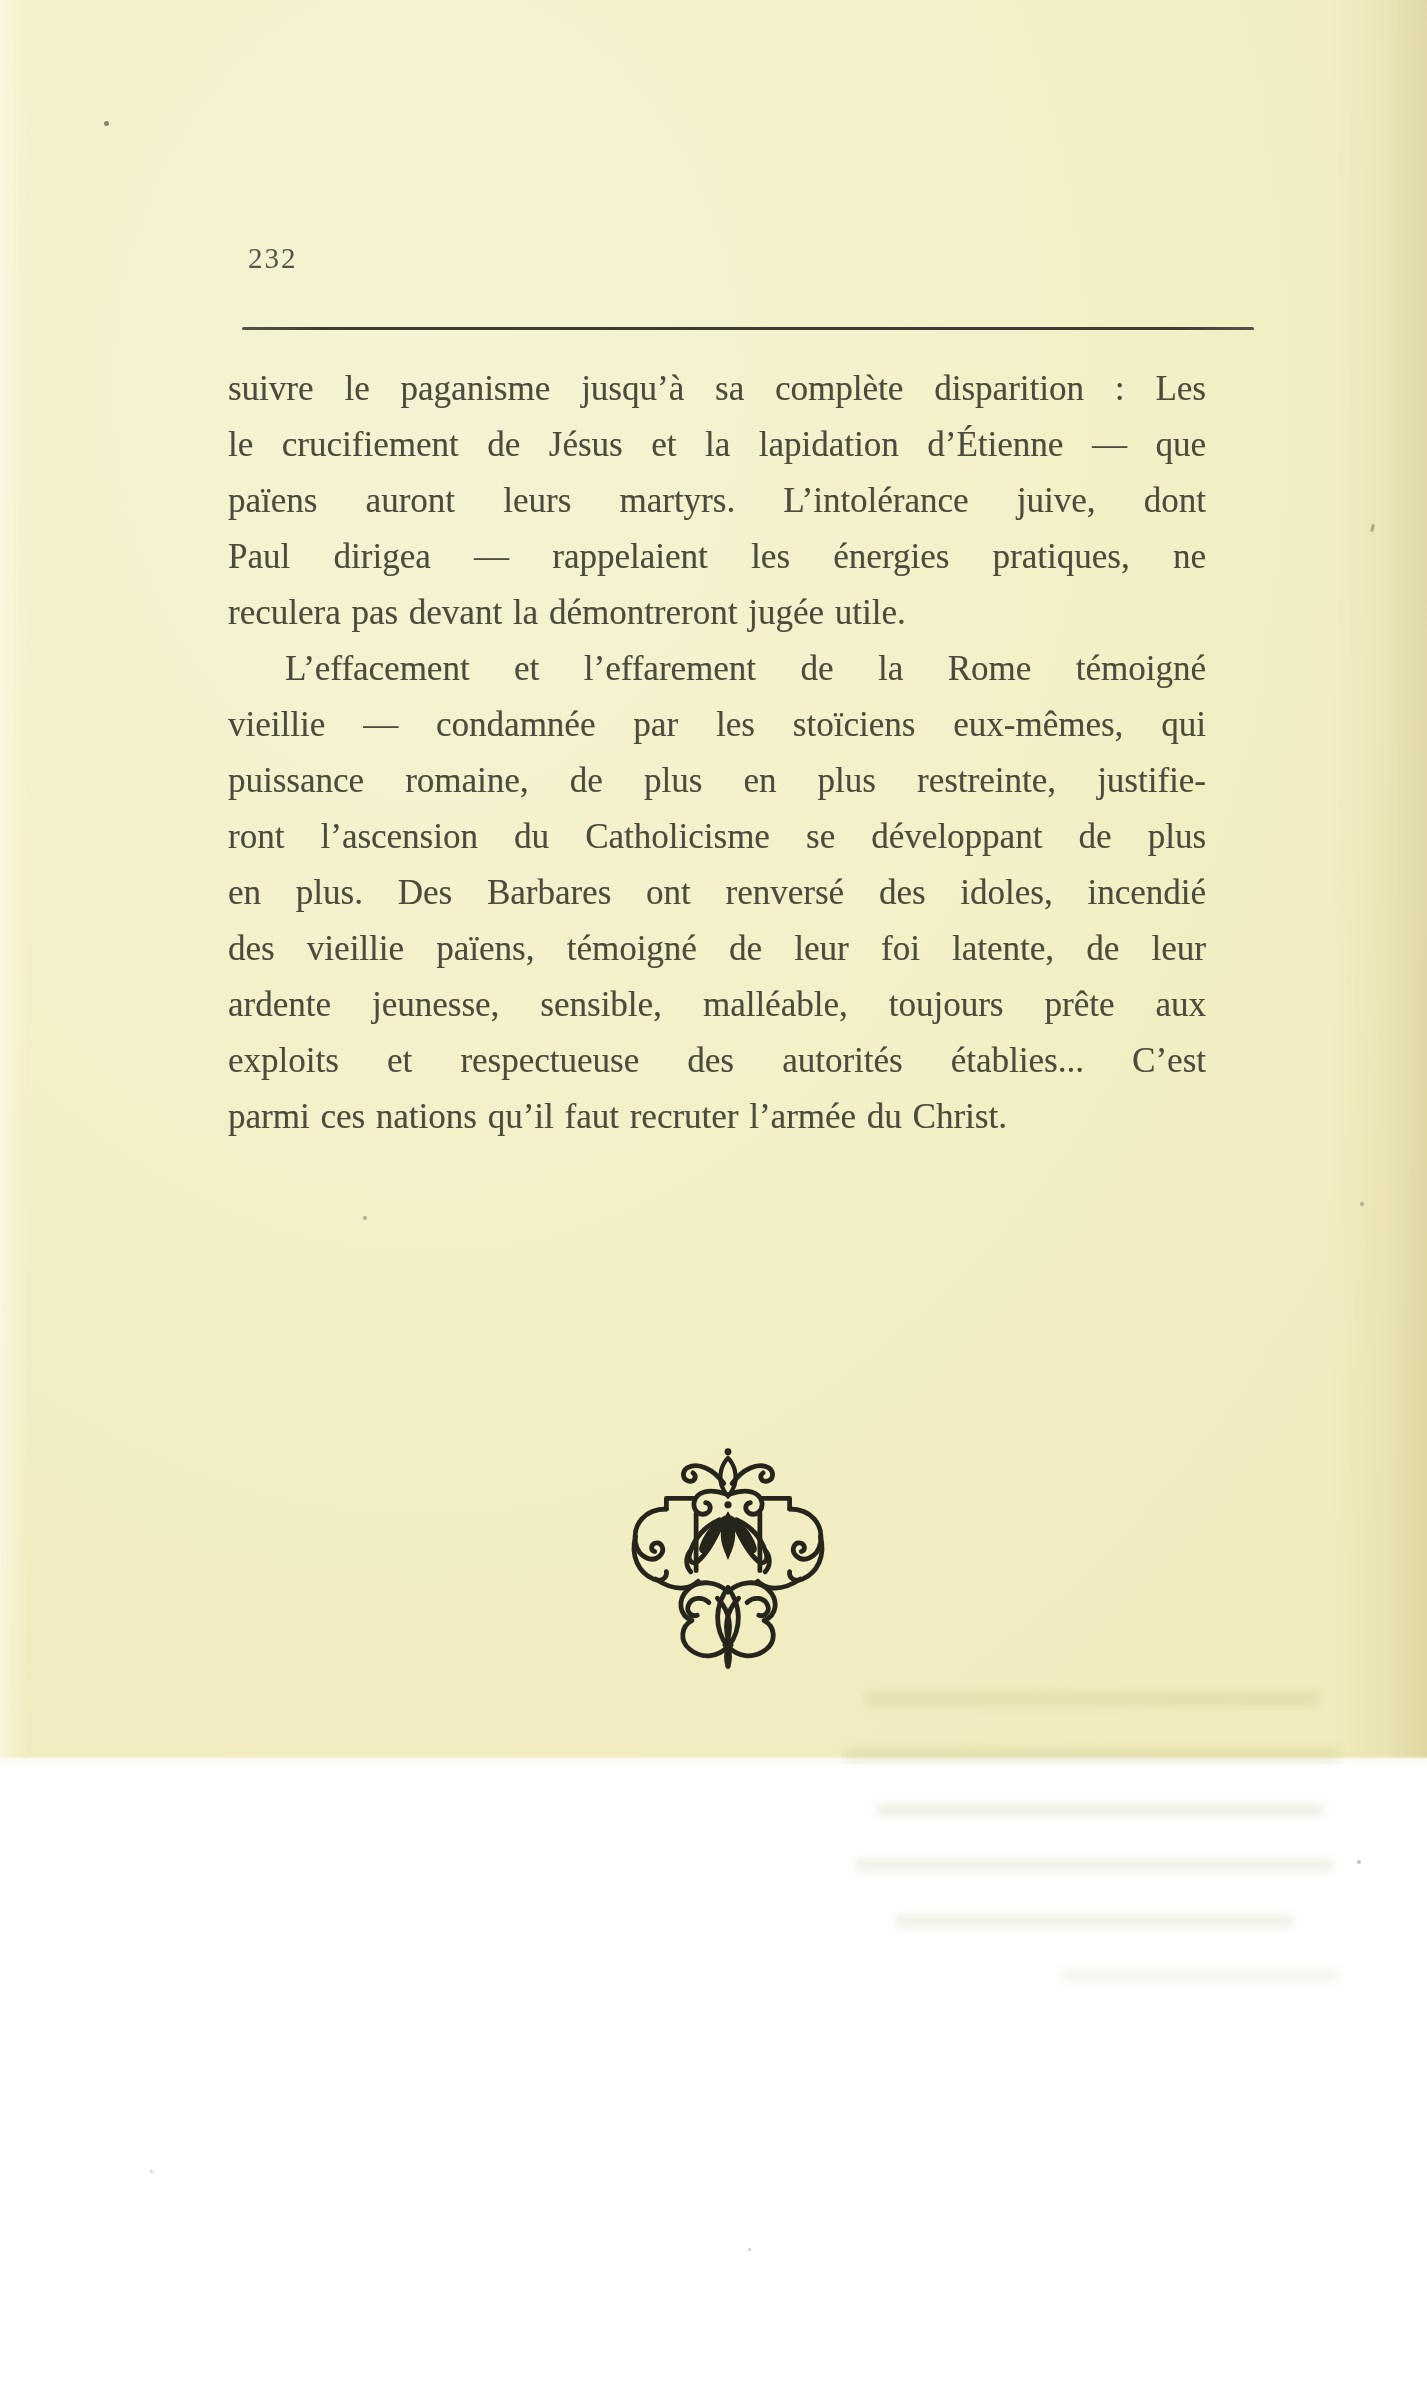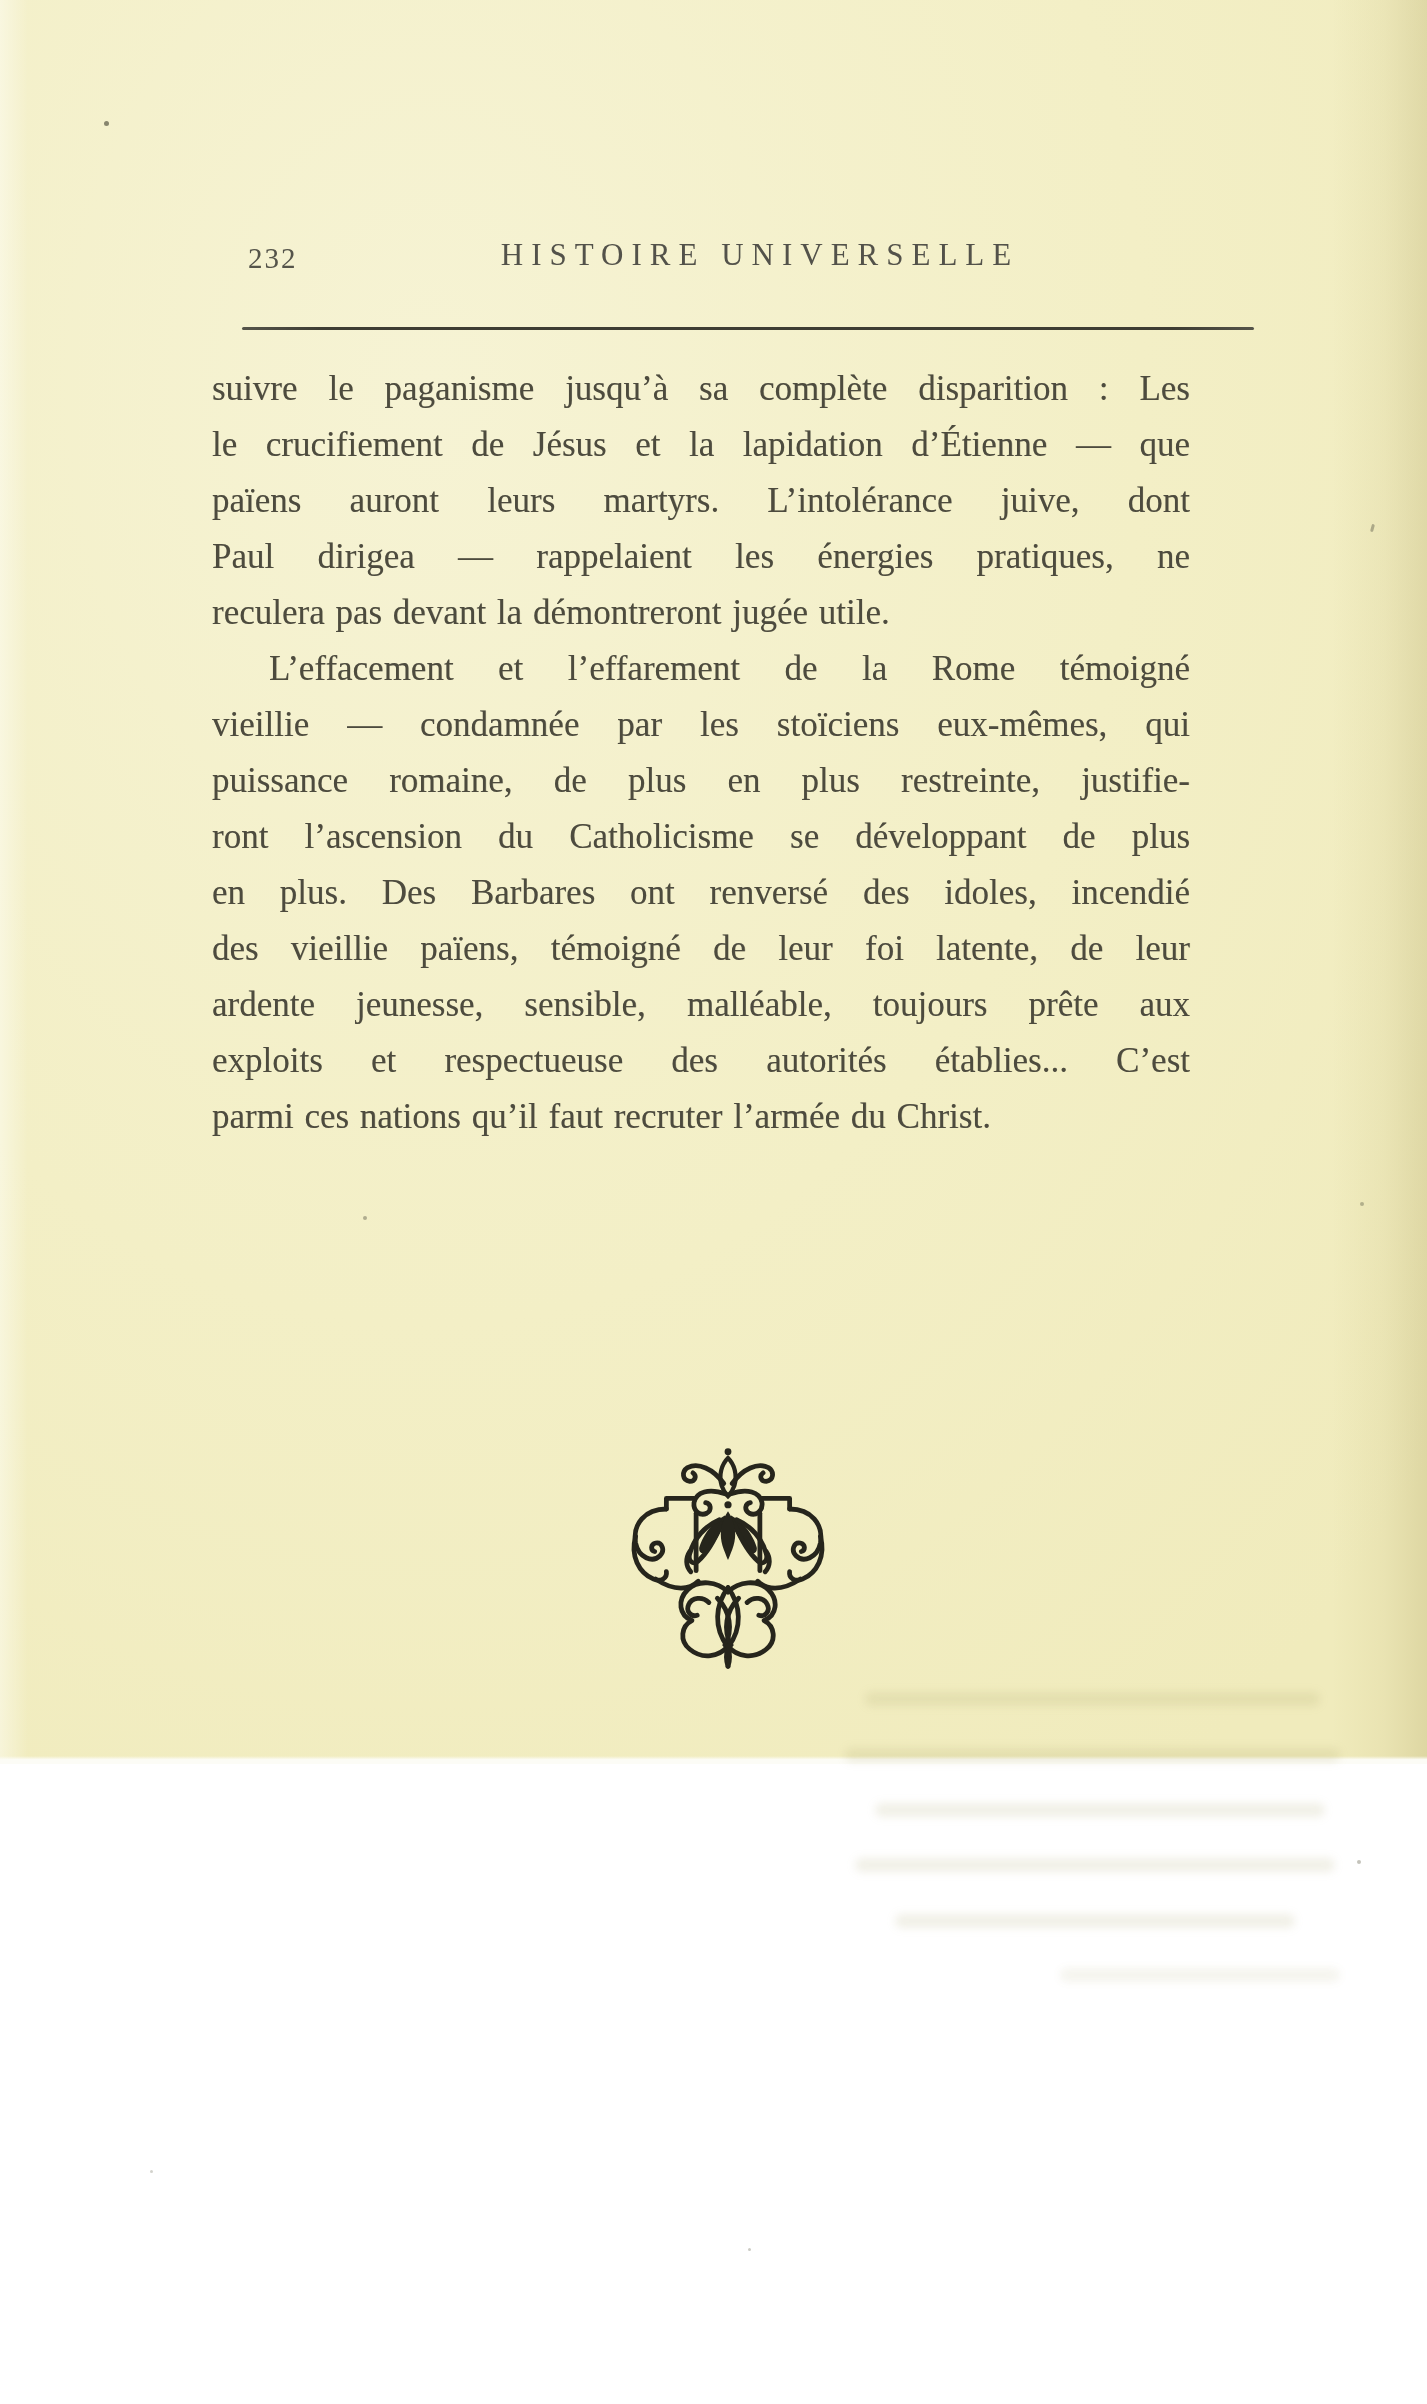--- a/index.html
+++ b/index.html
@@ -33,21 +33,21 @@
     position: absolute; left: 468px; top: 237px; width: 584px;
     text-align: center; font-size: 31px; letter-spacing: 8px;
     color: #53524a;
   }
   .header-rule {
     position: absolute; left: 242px; top: 327px; width: 1012px; height: 3px;
     background: linear-gradient(90deg, #55544a, #3e3d33 8%, #3e3d33 92%, #55544a);
     border-radius: 2px;
   }
   .textblock {
-    position: absolute; left: 212px; top: 361px; width: 978px;
+    position: absolute; left: 228px; top: 361px; width: 978px;
     color: #4d4b3e;
     text-shadow: 0.3px 0.3px 0.5px rgba(70,68,55,0.35);
   }
   .line {
     height: 56px; line-height: 56px; font-size: 35px;
     text-align: justify; text-align-last: justify;
     word-spacing: 2px;
     white-space: normal;
   }
   .line.lastline { text-align-last: left; }
@@ -62,21 +62,20 @@
 </head>
 <body>
 
 <div class="page">
 
   <div class="left-light"></div>
   <div class="right-shade"></div>
   <div class="bottom-strip"></div>
 
   <div class="page-num">232</div>
-  <div class="running-title">HISTOIRE UNIVERSELLE</div>
   <div class="header-rule"></div>
 
   <div class="textblock" id="textblock">
       <div class="line">suivre le paganisme jusqu’à sa complète disparition : Les</div>
       <div class="line">le crucifiement de Jésus et la lapidation d’Étienne — que</div>
       <div class="line">païens auront leurs martyrs. L’intolérance juive, dont</div>
       <div class="line">Paul dirigea — rappelaient les énergies pratiques, ne</div>
       <div class="line lastline">reculera pas devant la démontreront jugée utile.</div>
       <div class="line" style="text-indent: 57px;">L’effacement et l’effarement de la Rome témoigné</div>
       <div class="line">vieillie — condamnée par les stoïciens eux-mêmes, qui</div>

